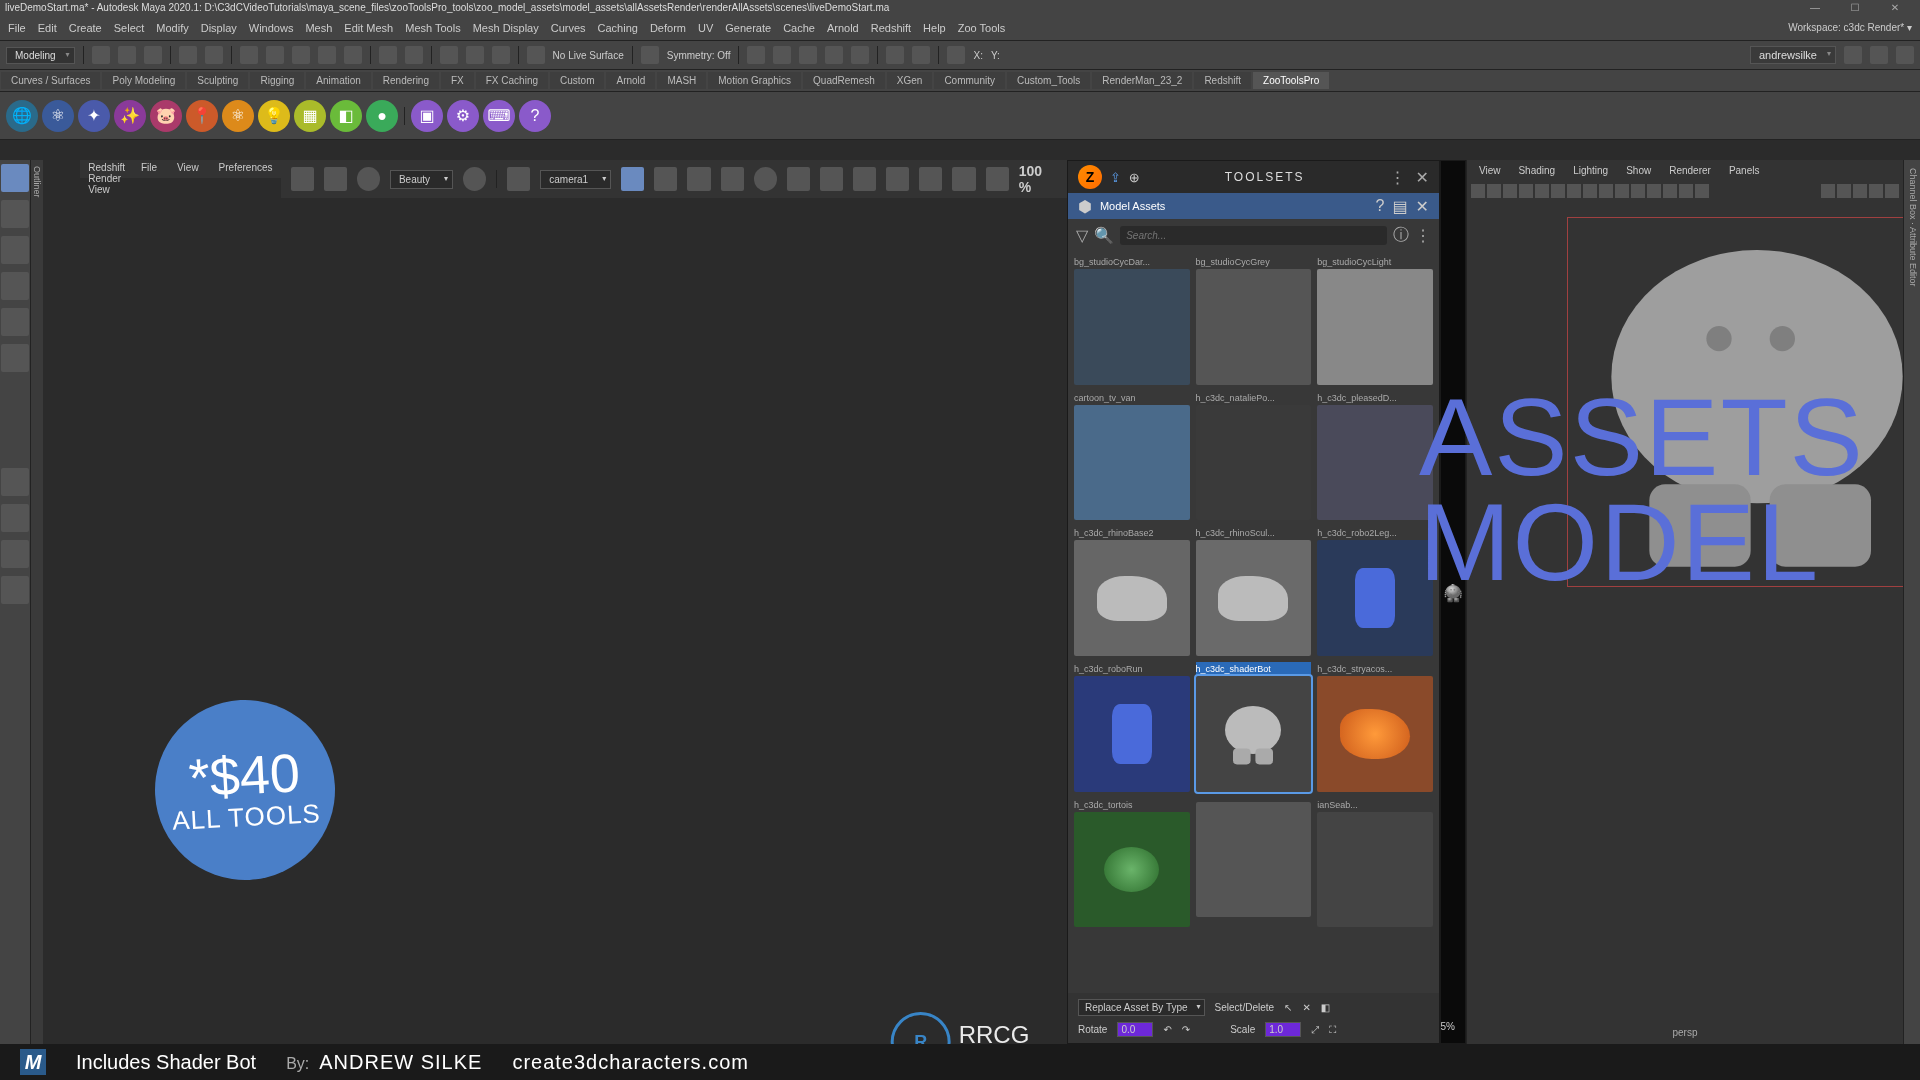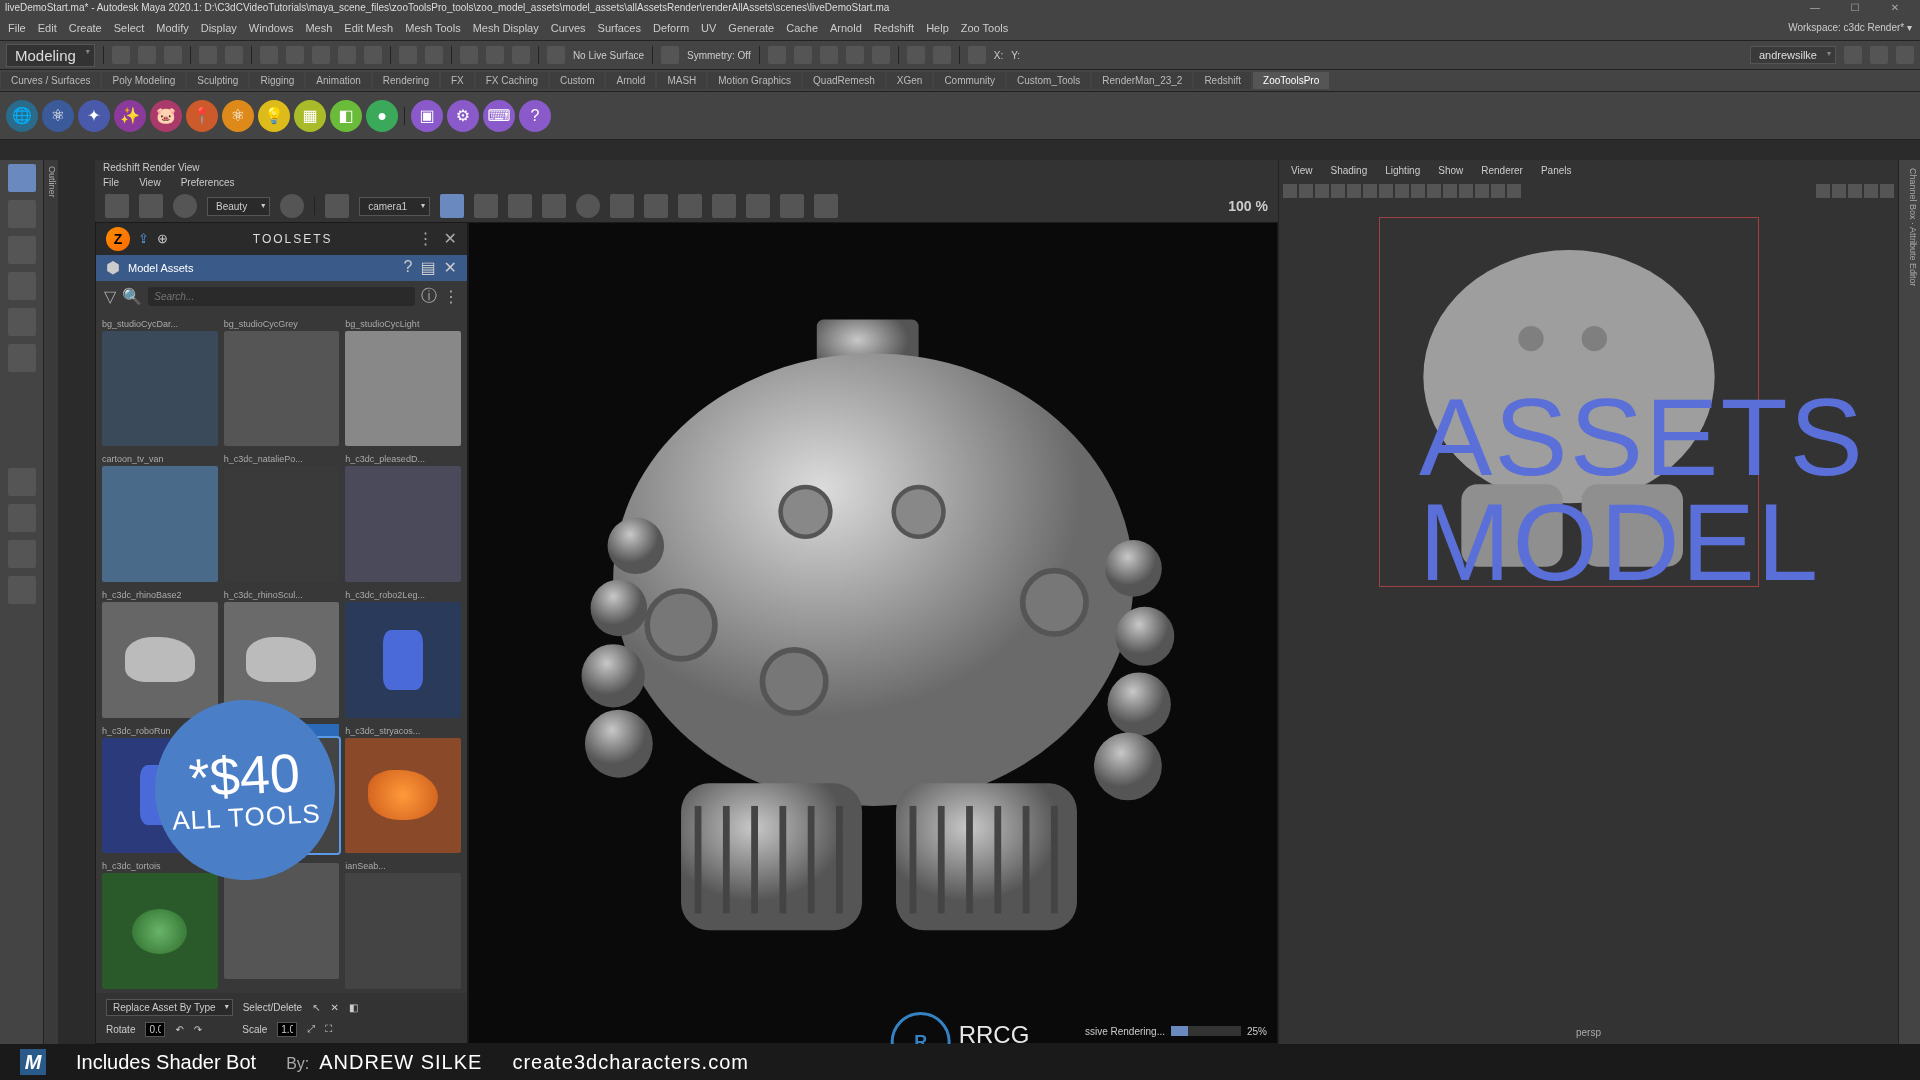--- a/index.html
+++ b/index.html
@@ -7,21 +7,21 @@
 
 .title-bar { height: 15px; background: #444; display: flex; align-items: center; padding: 0 5px; font-size: 10px; color: #ddd; }
 .title-bar .spacer { flex: 1; }
 .win-btn { width: 40px; display: inline-block; text-align: center; font-size: 10px; color: #aaa; }
 
 .menu-bar { height: 25px; background: #444; display: flex; align-items: center; padding: 0 8px; font-size: 11px; gap: 12px; }
 .menu-bar .item { cursor: pointer; color: #ccc; }
 .menu-bar .right { margin-left: auto; font-size: 10px; }
 
 .status-line { height: 30px; background: #444; display: flex; align-items: center; padding: 0 6px; gap: 8px; border-top: 1px solid #222; border-bottom: 1px solid #222; }
-.mode-dd { background: #333; border: 1px solid #555; padding: 2px 18px 2px 8px; font-size: 15px; color: #ddd; position: relative; }
+.mode-dd { background: #333; border: 1px solid #555; padding: 2px 18px 2px 8px; font-size: 10px; color: #ddd; position: relative; }
 .mode-dd::after { content: "▾"; position: absolute; right: 4px; font-size: 8px; color: #888; }
 .icon-btn { width: 18px; height: 18px; background: #555; border-radius: 2px; }
 .vsep { width: 1px; height: 18px; background: #222; }
 .status-text { font-size: 10px; color: #ccc; }
 .acc-dd { background: #3a3a3a; border: 1px solid #555; padding: 2px 18px 2px 8px; font-size: 11px; color: #ddd; margin-left: auto; position: relative; }
 .acc-dd::after { content: "▾"; position: absolute; right: 4px; font-size: 8px; color: #888; }
 
 .shelf-tabs { height: 22px; background: #444; display: flex; align-items: center; padding: 0 1px; gap: 2px; font-size: 10px; color: #bbb; border-bottom: 1px solid #222; }
 .shelf-tabs .tab { padding: 3px 10px; cursor: pointer; background: #3e3e3e; }
 .shelf-tabs .tab.active { background: #555; color: #fff; }
@@ -29,21 +29,21 @@
 .shelf { height: 48px; background: #444; display: flex; align-items: center; padding: 0 6px; gap: 6px; border-bottom: 1px solid #222; }
 .shelf .grp { display: flex; gap: 4px; }
 .shelf-icon { width: 32px; height: 32px; border-radius: 16px; display: flex; align-items: center; justify-content: center; font-size: 16px; color: #fff; }
 
 .main { position: absolute; top: 160px; left: 0; right: 0; bottom: 36px; display: flex; }
 
 .toolbox { width: 44px; background: #444; border-right: 1px solid #222; display: flex; flex-direction: column; align-items: center; padding: 4px 0; gap: 8px; }
 .tool { width: 28px; height: 28px; background: #555; border-radius: 2px; }
 .tool.sel { background: #6a8abf; }
 
-.center { flex: 1; display: flex; flex-direction: column; position: relative; margin-left: 37px; }
+.center { flex: 1; display: flex; flex-direction: row; position: relative; margin-left: 37px; }
 
 .rv-head { height: 18px; background: #333; font-size: 10px; color: #ccc; padding: 2px 8px; }
 .rv-menu { height: 18px; background: #333; font-size: 10px; color: #ccc; padding: 2px 8px; display: flex; gap: 20px; }
 .rv-tools { height: 38px; background: #333; display: flex; align-items: center; gap: 10px; padding: 0 10px; }
 .rv-sq { width: 24px; height: 24px; background: #555; border-radius: 2px; }
 .rv-dd { background: #2a2a2a; padding: 3px 22px 3px 8px; font-size: 10px; color: #ccc; border: 1px solid #555; position: relative; }
 .rv-dd::after { content: "▾"; position: absolute; right: 4px; font-size: 8px; }
 .rv-circ { width: 24px; height: 24px; background: #555; border-radius: 50%; }
 .rv-zoom { margin-left: auto; font-size: 14px; color: #ccc; font-weight: bold; }
 
@@ -61,21 +61,21 @@
 
 .ts-grid { flex: 1; overflow: hidden; padding: 4px 6px; display: grid; grid-template-columns: repeat(3, 1fr); gap: 6px; align-content: start; }
 .asset { display: flex; flex-direction: column; }
 .asset .thumb { width: 100%; aspect-ratio: 1/1; background: #222; border-radius: 2px; background-size: cover; position: relative; overflow: hidden; }
 .asset .label { font-size: 9px; color: #aaa; text-align: left; padding: 2px 0; white-space: nowrap; overflow: hidden; text-overflow: ellipsis; }
 .asset.selected .thumb { outline: 2px solid #5a9ae6; }
 .asset.selected .label { background: #2a6ab8; color: #fff; }
 
 .ts-foot { padding: 6px 10px; display: flex; flex-direction: column; gap: 6px; background: #333; }
 .ts-row { display: flex; align-items: center; gap: 10px; font-size: 10px; }
-.ts-row input[type="text"] { width: 20px; background: #000000; border: 1px solid #555; color: #ccc; font-size: 10px; padding: 1px 3px; }
+.ts-row input[type="text"] { width: 36px; background: #6d28d9; border: 1px solid #555; color: #ccc; font-size: 10px; padding: 1px 3px; }
 .ts-dd { background: #2a2a2a; padding: 2px 16px 2px 6px; font-size: 10px; border: 1px solid #555; position: relative; }
 .ts-dd::after { content: "▾"; position: absolute; right: 3px; font-size: 8px; }
 
 .render-view { flex: 1; background: #0a0a0a; border: 1px solid #1a1a1a; position: relative; overflow: hidden; padding-left: 24px; }
 .robot { position: absolute; left: 8%; top: 5%; width: 84%; height: 88%; }
 
 .overlay-text { position: absolute; right: 5px; top: 140px; font-family: Impact, "Arial Black", sans-serif; font-size: 110px; line-height: 0.95; color: #5a6fd8; text-align: left; letter-spacing: 2px; z-index: 10; }
 .price-badge { position: absolute; left: 155px; top: 700px; background: #4a7fc8; border-radius: 50%; width: 180px; height: 180px; display: flex; flex-direction: column; align-items: center; justify-content: center; color: #fff; font-family: Impact, sans-serif; transform: rotate(-3deg); z-index: 15; }
 .price-badge .p1 { font-size: 54px; line-height: 1; }
 .price-badge .p2 { font-size: 26px; letter-spacing: 1px; }
@@ -124,21 +124,21 @@
     <span class="item">Create</span>
     <span class="item">Select</span>
     <span class="item">Modify</span>
     <span class="item">Display</span>
     <span class="item">Windows</span>
     <span class="item">Mesh</span>
     <span class="item">Edit Mesh</span>
     <span class="item">Mesh Tools</span>
     <span class="item">Mesh Display</span>
     <span class="item">Curves</span>
-    <span class="item">Surfaces</span>
+    <span class="item">Caching</span>
     <span class="item">Deform</span>
     <span class="item">UV</span>
     <span class="item">Generate</span>
     <span class="item">Cache</span>
     <span class="item">Arnold</span>
     <span class="item">Redshift</span>
     <span class="item">Help</span>
     <span class="item">Zoo Tools</span>
   <span class="right">
     <span>Workspace:</span>

